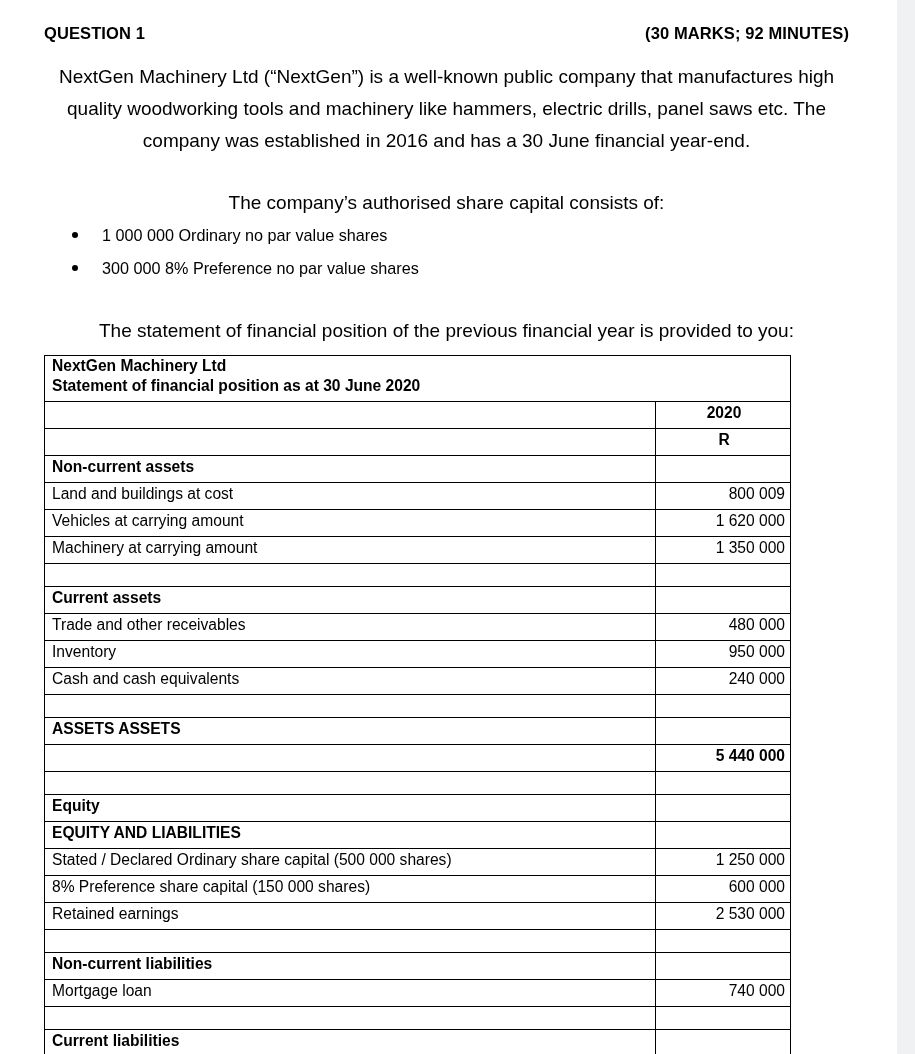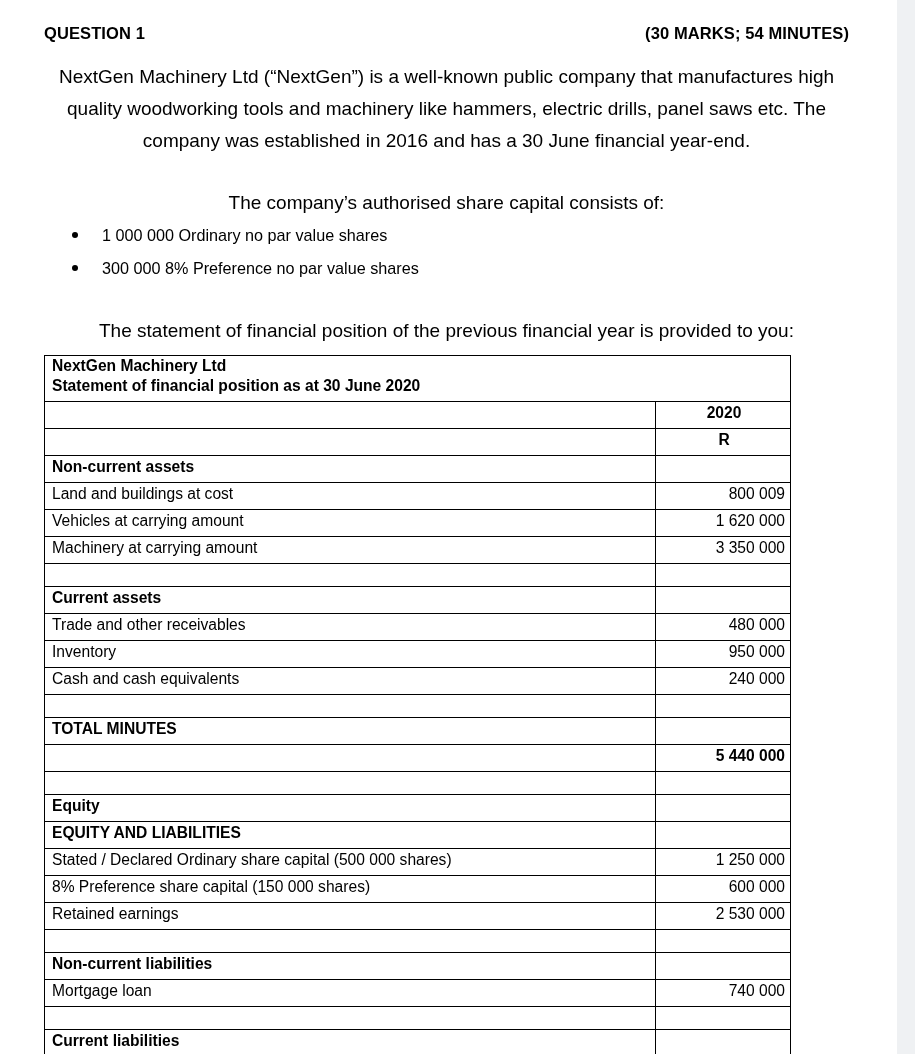--- a/index.html
+++ b/index.html
@@ -146,21 +146,21 @@
 </head>
 <body>
 
 <div class="page-gutter"></div>
 
 <div class="sheet">
   <div class="content">
 
     <div class="head-row">
       <div class="head-left">QUESTION 1</div>
-      <div class="head-right">(30 MARKS; 54 MINUTES)</div>
+      <div class="head-right">(30 MARKS; 92 MINUTES)</div>
     </div>
 
     <p class="para">NextGen Machinery Ltd (“NextGen”) is a well-known public company that manufactures high quality woodworking tools and machinery like hammers, electric drills, panel saws etc. The company was established in 2016 and has a 30 June financial year-end.</p>
 
     <div class="gap-lg"></div>
 
     <p class="para">The company’s authorised share capital consists of:</p>
 
     <ul class="bullets">
       <li>
@@ -206,21 +206,21 @@
           <tr>
             <td class="label">Land and buildings at cost</td>
             <td class="amount">800 009</td>
           </tr>
           <tr>
             <td class="label">Vehicles at carrying amount</td>
             <td class="amount">1 620 000</td>
           </tr>
           <tr>
             <td class="label">Machinery at carrying amount</td>
-            <td class="amount">3 350 000</td>
+            <td class="amount">1 350 000</td>
           </tr>
           <tr class="spacer">
             <td class="label"></td>
             <td class="amount"></td>
           </tr>
           <tr>
             <td class="label bold">Current assets</td>
             <td class="amount"></td>
           </tr>
           <tr>
@@ -233,21 +233,21 @@
           </tr>
           <tr>
             <td class="label">Cash and cash equivalents</td>
             <td class="amount">240 000</td>
           </tr>
           <tr class="spacer">
             <td class="label"></td>
             <td class="amount"></td>
           </tr>
           <tr>
-            <td class="label bold">TOTAL MINUTES</td>
+            <td class="label bold">ASSETS ASSETS</td>
             <td class="amount"></td>
           </tr>
           <tr>
             <td class="label"></td>
             <td class="amount total-amount">5 440 000</td>
           </tr>
           <tr class="spacer">
             <td class="label"></td>
             <td class="amount"></td>
           </tr>

